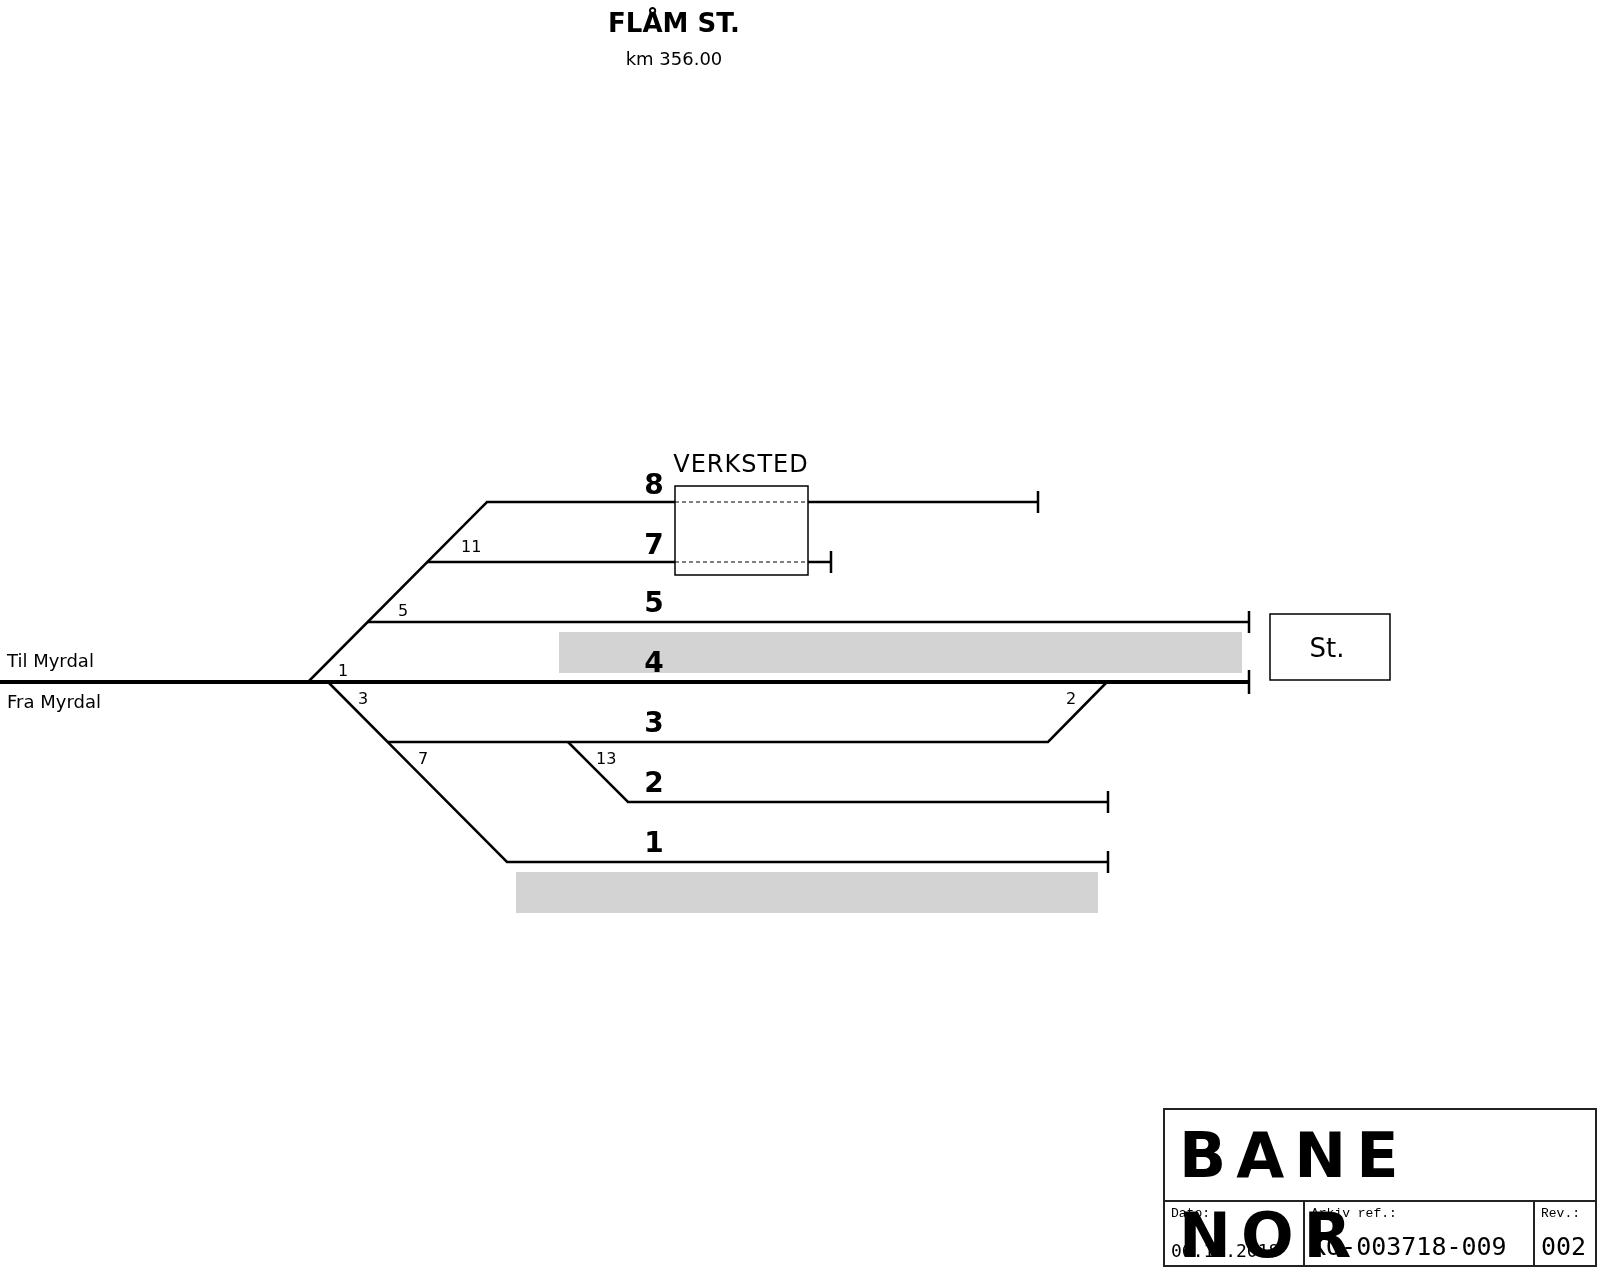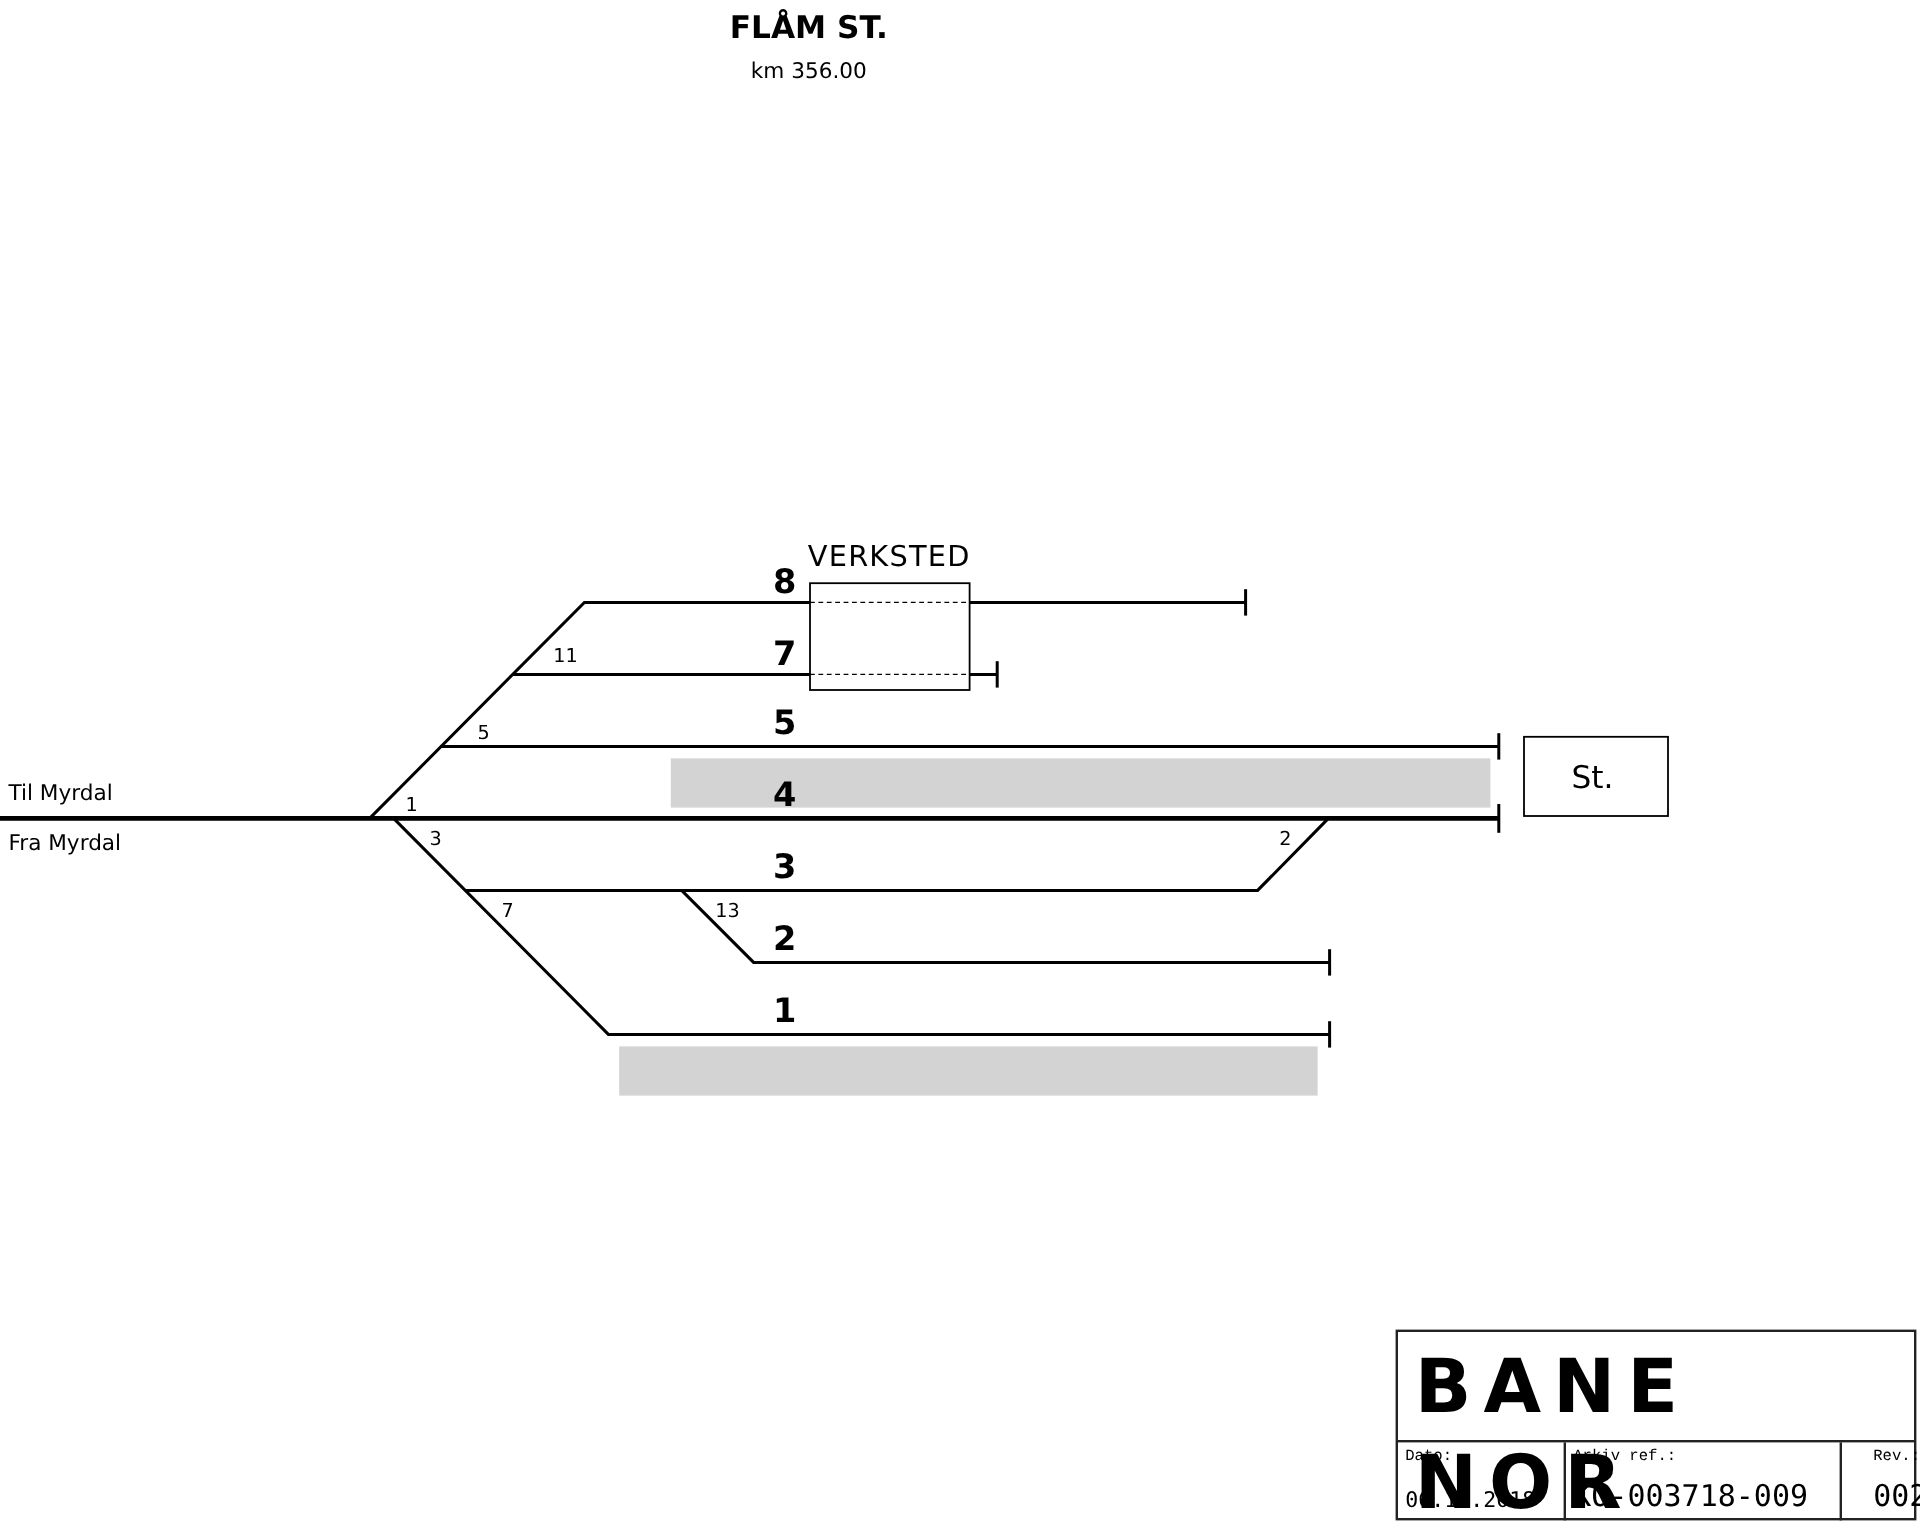--- a/index.html
+++ b/index.html
@@ -78,17 +78,17 @@
     <span class="tb-logo-text">BANE NOR</span>
   </div>
   <div class="tb-cell" style="left:0; width:140px; border-right:2px solid #222;">
     <span class="tb-label">Dato:</span>
     <span class="tb-value" style="font-size:18px;">06.10.2018</span>
   </div>
   <div class="tb-cell" style="left:140px; width:230px; border-right:2px solid #222;padding-left:26px;">
     <span class="tb-label">Arkiv ref.:</span>
     <span class="tb-value" style="font-size:25px;">KO-003718-009</span>
   </div>
-  <div class="tb-cell" style="left:370px; width:36px;margin-left:20px;">
+  <div class="tb-cell" style="left:370px; width:36px;">
     <span class="tb-label">Rev.:</span>
     <span class="tb-value" style="font-size:25px;">002</span>
   </div>
 </div>
 
 </body></html>

